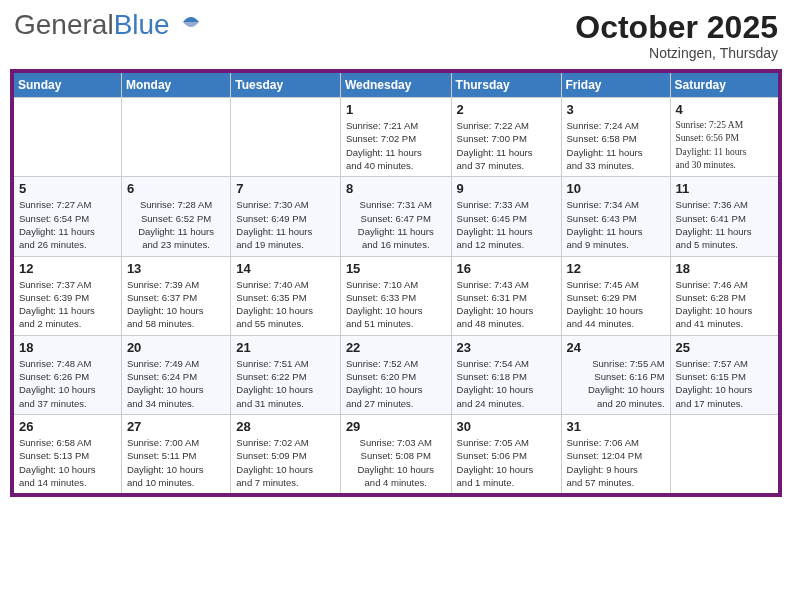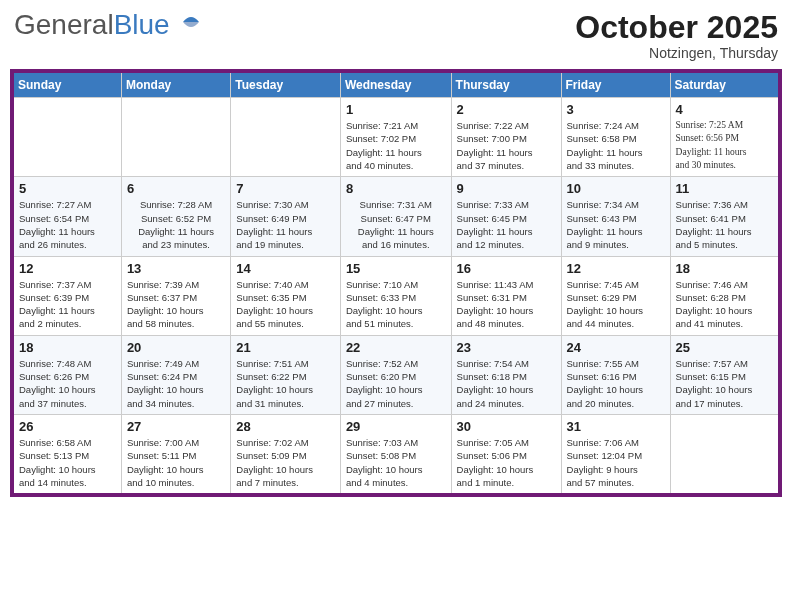--- a/index.html
+++ b/index.html
@@ -228,21 +228,21 @@
         </td>
         <td>
           <span class="day-number">15</span>
           <div class="day-info" style="white-space: pre-line;">Sunrise: 7:10 AM
 Sunset: 6:33 PM
 Daylight: 10 hours
 and 51 minutes.</div>
         </td>
         <td>
           <span class="day-number">16</span>
-          <div class="day-info" style="white-space: pre-line;">Sunrise: 11:43 AM
+          <div class="day-info" style="white-space: pre-line;">Sunrise: 7:43 AM
 Sunset: 6:31 PM
 Daylight: 10 hours
 and 48 minutes.</div>
         </td>
         <td>
           <span class="day-number">12</span>
           <div class="day-info" style="white-space: pre-line;">Sunrise: 7:45 AM
 Sunset: 6:29 PM
 Daylight: 10 hours
 and 44 minutes.</div>
@@ -286,21 +286,21 @@
         </td>
         <td>
           <span class="day-number">23</span>
           <div class="day-info" style="white-space: pre-line;">Sunrise: 7:54 AM
 Sunset: 6:18 PM
 Daylight: 10 hours
 and 24 minutes.</div>
         </td>
         <td>
           <span class="day-number">24</span>
-          <div class="day-info" style="white-space: pre-line;">Sunrise: 7:55 AM
+          <div class="day-info" style="white-space: pre-line; text-align: right;">Sunrise: 7:55 AM
 Sunset: 6:16 PM
 Daylight: 10 hours
 and 20 minutes.</div>
         </td>
         <td>
           <span class="day-number">25</span>
           <div class="day-info" style="white-space: pre-line;">Sunrise: 7:57 AM
 Sunset: 6:15 PM
 Daylight: 10 hours
 and 17 minutes.</div>
@@ -323,21 +323,21 @@
         </td>
         <td>
           <span class="day-number">28</span>
           <div class="day-info" style="white-space: pre-line;">Sunrise: 7:02 AM
 Sunset: 5:09 PM
 Daylight: 10 hours
 and 7 minutes.</div>
         </td>
         <td>
           <span class="day-number">29</span>
-          <div class="day-info" style="white-space: pre-line;">Sunrise: 7:03 AM
+          <div class="day-info" style="white-space: pre-line; text-align: center;">Sunrise: 7:03 AM
 Sunset: 5:08 PM
 Daylight: 10 hours
 and 4 minutes.</div>
         </td>
         <td>
           <span class="day-number">30</span>
           <div class="day-info" style="white-space: pre-line;">Sunrise: 7:05 AM
 Sunset: 5:06 PM
 Daylight: 10 hours
 and 1 minute.</div>

